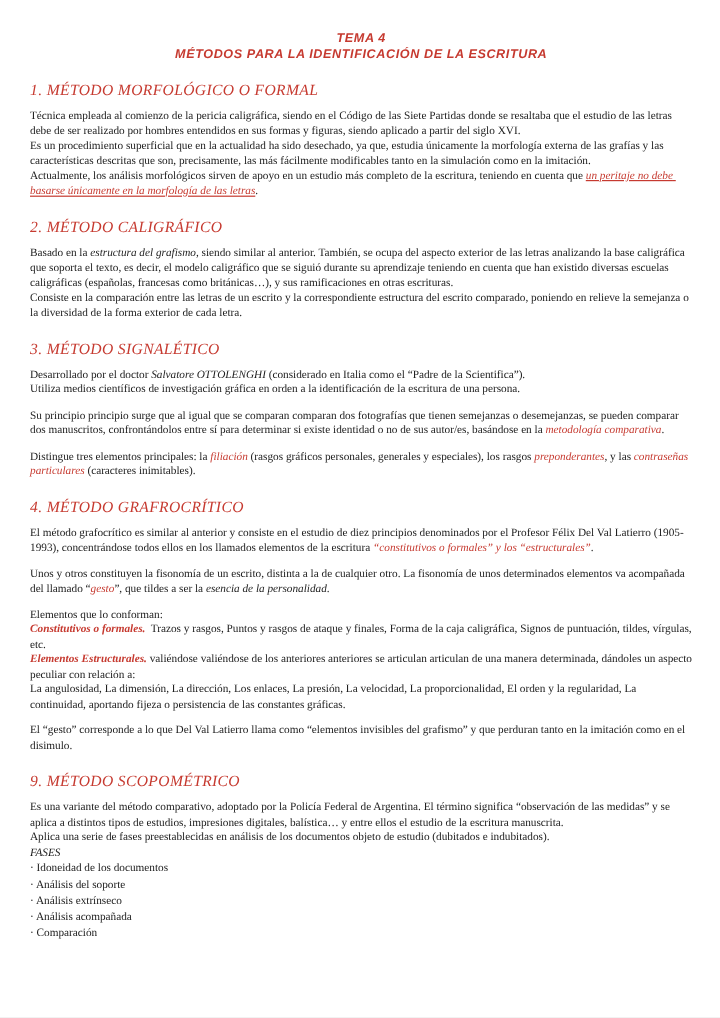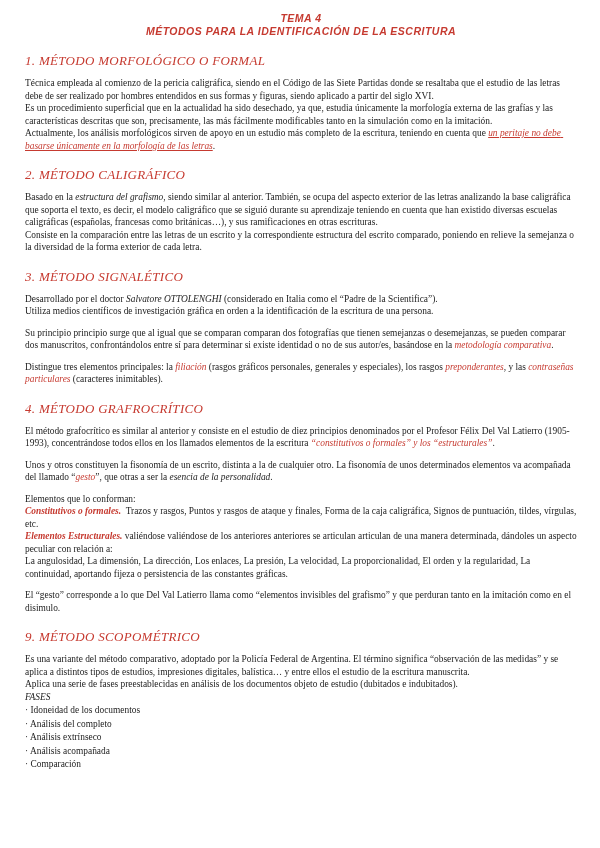--- a/index.html
+++ b/index.html
@@ -2,21 +2,21 @@
 <html style="--red: #c63a30; --ink: #1c1c1c;"><head>
 <meta charset="utf-8">
 <style>
   html,body { margin:0; padding:0; background:#e8e8e8; }
   .page {
     position:relative;
     width:600px; height:848px;
     margin:0 auto;
     background:#ffffff;
     box-sizing:border-box;
-    padding:12px 23px 0 25px;
+    padding:26px 23px 0 25px;
     overflow:hidden;
     color:var(--ink, #1c1c1c);
   }
   .doc-title {
     text-align:center;
     font-family:"Liberation Sans", sans-serif;
     font-style:italic;
     font-weight:bold;
     color:var(--red, #c63a30);
     font-size:10.5px;
@@ -86,36 +86,36 @@
 Consiste en la comparación entre las letras de un escrito y la correspondiente estructura del escrito comparado, poniendo en relieve la semejanza o la diversidad de la forma exterior de cada letra.</span></p>
 
   <h3 class="sec-heading">3. MÉTODO SIGNALÉTICO</h3>
   <p class="para"><span class="run plain">Desarrollado por el doctor </span><span class="run i">Salvatore OTTOLENGHI</span><span class="run plain"> (considerado en Italia como el “Padre de la Scientifica”).
 Utiliza medios científicos de investigación gráfica en orden a la identificación de la escritura de una persona.</span></p>
   <p class="para"><span class="run plain">Su principio principio surge que al igual que se comparan comparan dos fotografías que tienen semejanzas o desemejanzas, se pueden comparar dos manuscritos, confrontándolos entre sí para determinar si existe identidad o no de sus autor/es, basándose en la </span><span class="run ri">metodología comparativa</span><span class="run plain">.</span></p>
   <p class="para"><span class="run plain">Distingue tres elementos principales: la </span><span class="run ri">filiación</span><span class="run plain"> (rasgos gráficos personales, generales y especiales), los rasgos </span><span class="run ri">preponderantes</span><span class="run plain">, y las </span><span class="run ri">contraseñas particulares</span><span class="run plain"> (caracteres inimitables).</span></p>
 
   <h3 class="sec-heading">4. MÉTODO GRAFROCRÍTICO</h3>
   <p class="para"><span class="run plain">El método grafocrítico es similar al anterior y consiste en el estudio de diez principios denominados por el Profesor Félix Del Val Latierro (1905-1993), concentrándose todos ellos en los llamados elementos de la escritura </span><span class="run ri">“constitutivos o formales” y los “estructurales”</span><span class="run plain">.</span></p>
-  <p class="para"><span class="run plain">Unos y otros constituyen la fisonomía de un escrito, distinta a la de cualquier otro. La fisonomía de unos determinados elementos va acompañada del llamado “</span><span class="run ri">gesto</span><span class="run plain">”, que otras a ser la </span><span class="run i">esencia de la personalidad</span><span class="run plain">.</span></p>
+  <p class="para"><span class="run plain">Unos y otros constituyen la fisonomía de un escrito, distinta a la de cualquier otro. La fisonomía de unos determinados elementos va acompañada del llamado “</span><span class="run ri">gesto</span><span class="run plain">”, que tildes a ser la </span><span class="run i">esencia de la personalidad</span><span class="run plain">.</span></p>
   <p class="para"><span class="run plain">Elementos que lo conforman:
 </span><span class="run rbi">Constitutivos o formales.</span><span class="run plain">  Trazos y rasgos, Puntos y rasgos de ataque y finales, Forma de la caja caligráfica, Signos de puntuación, tildes, vírgulas, etc.
 </span><span class="run rbi">Elementos Estructurales.</span><span class="run plain"> valiéndose valiéndose de los anteriores anteriores se articulan articulan de una manera determinada, dándoles un aspecto peculiar con relación a:
 La angulosidad, La dimensión, La dirección, Los enlaces, La presión, La velocidad, La proporcionalidad, El orden y la regularidad, La continuidad, aportando fijeza o persistencia de las constantes gráficas.</span></p>
   <p class="para"><span class="run plain">El “gesto” corresponde a lo que Del Val Latierro llama como “elementos invisibles del grafismo” y que perduran tanto en la imitación como en el disimulo.</span></p>
 
   <h3 class="sec-heading">9. MÉTODO SCOPOMÉTRICO</h3>
   <p class="para"><span class="run plain">Es una variante del método comparativo, adoptado por la Policía Federal de Argentina. El término significa “observación de las medidas” y se aplica a distintos tipos de estudios, impresiones digitales, balística… y entre ellos el estudio de la escritura manuscrita.
 Aplica una serie de fases preestablecidas en análisis de los documentos objeto de estudio (dubitados e indubitados).
 </span><span class="run i">FASES</span></p>
 
   <div class="fases">
     <ul class="col1">
         <li>Idoneidad de los documentos</li>
-        <li>Análisis del completo</li>
+        <li>Análisis del soporte</li>
         <li>Análisis extrínseco</li>
       </ul>
     <ul class="col2">
         <li>Análisis acompañada</li>
         <li>Comparación</li>
       </ul>
   </div>
 
 </div>
 

